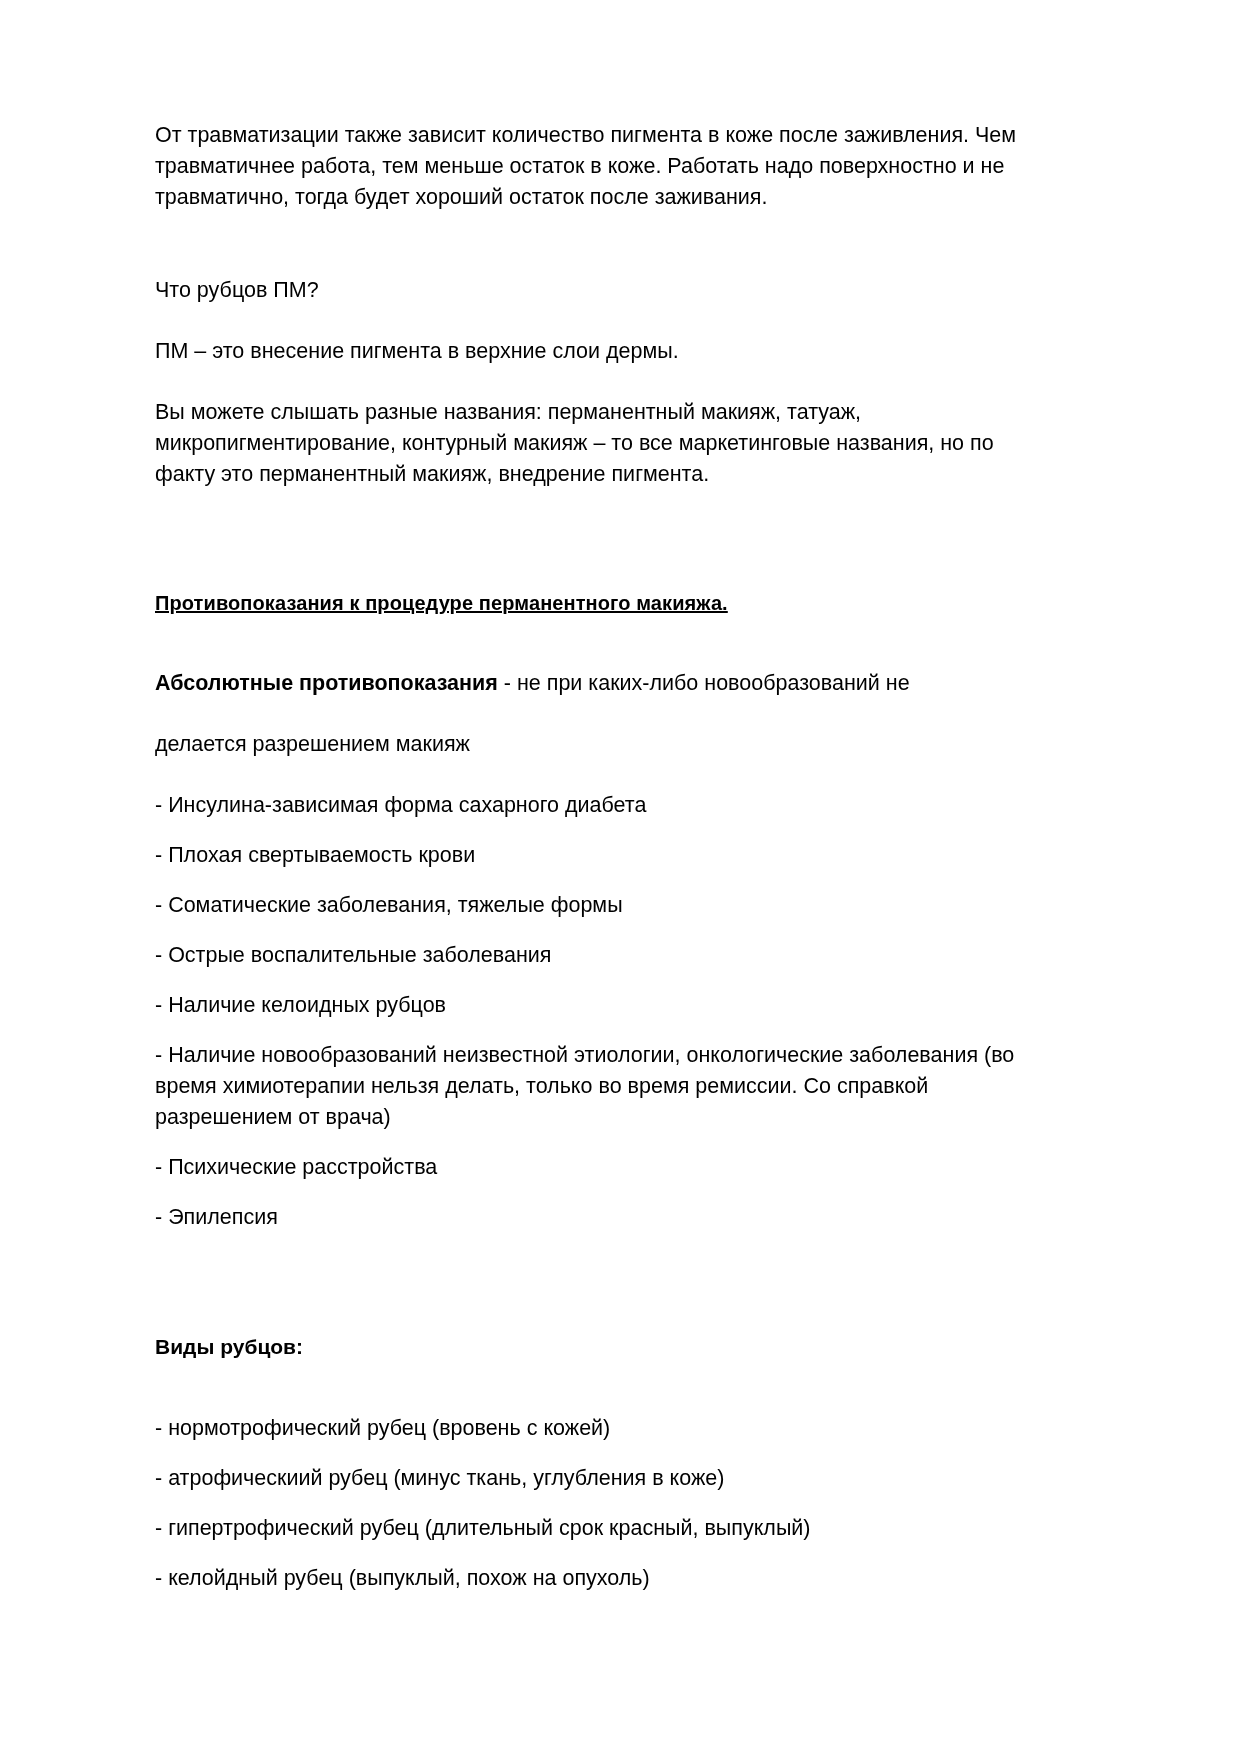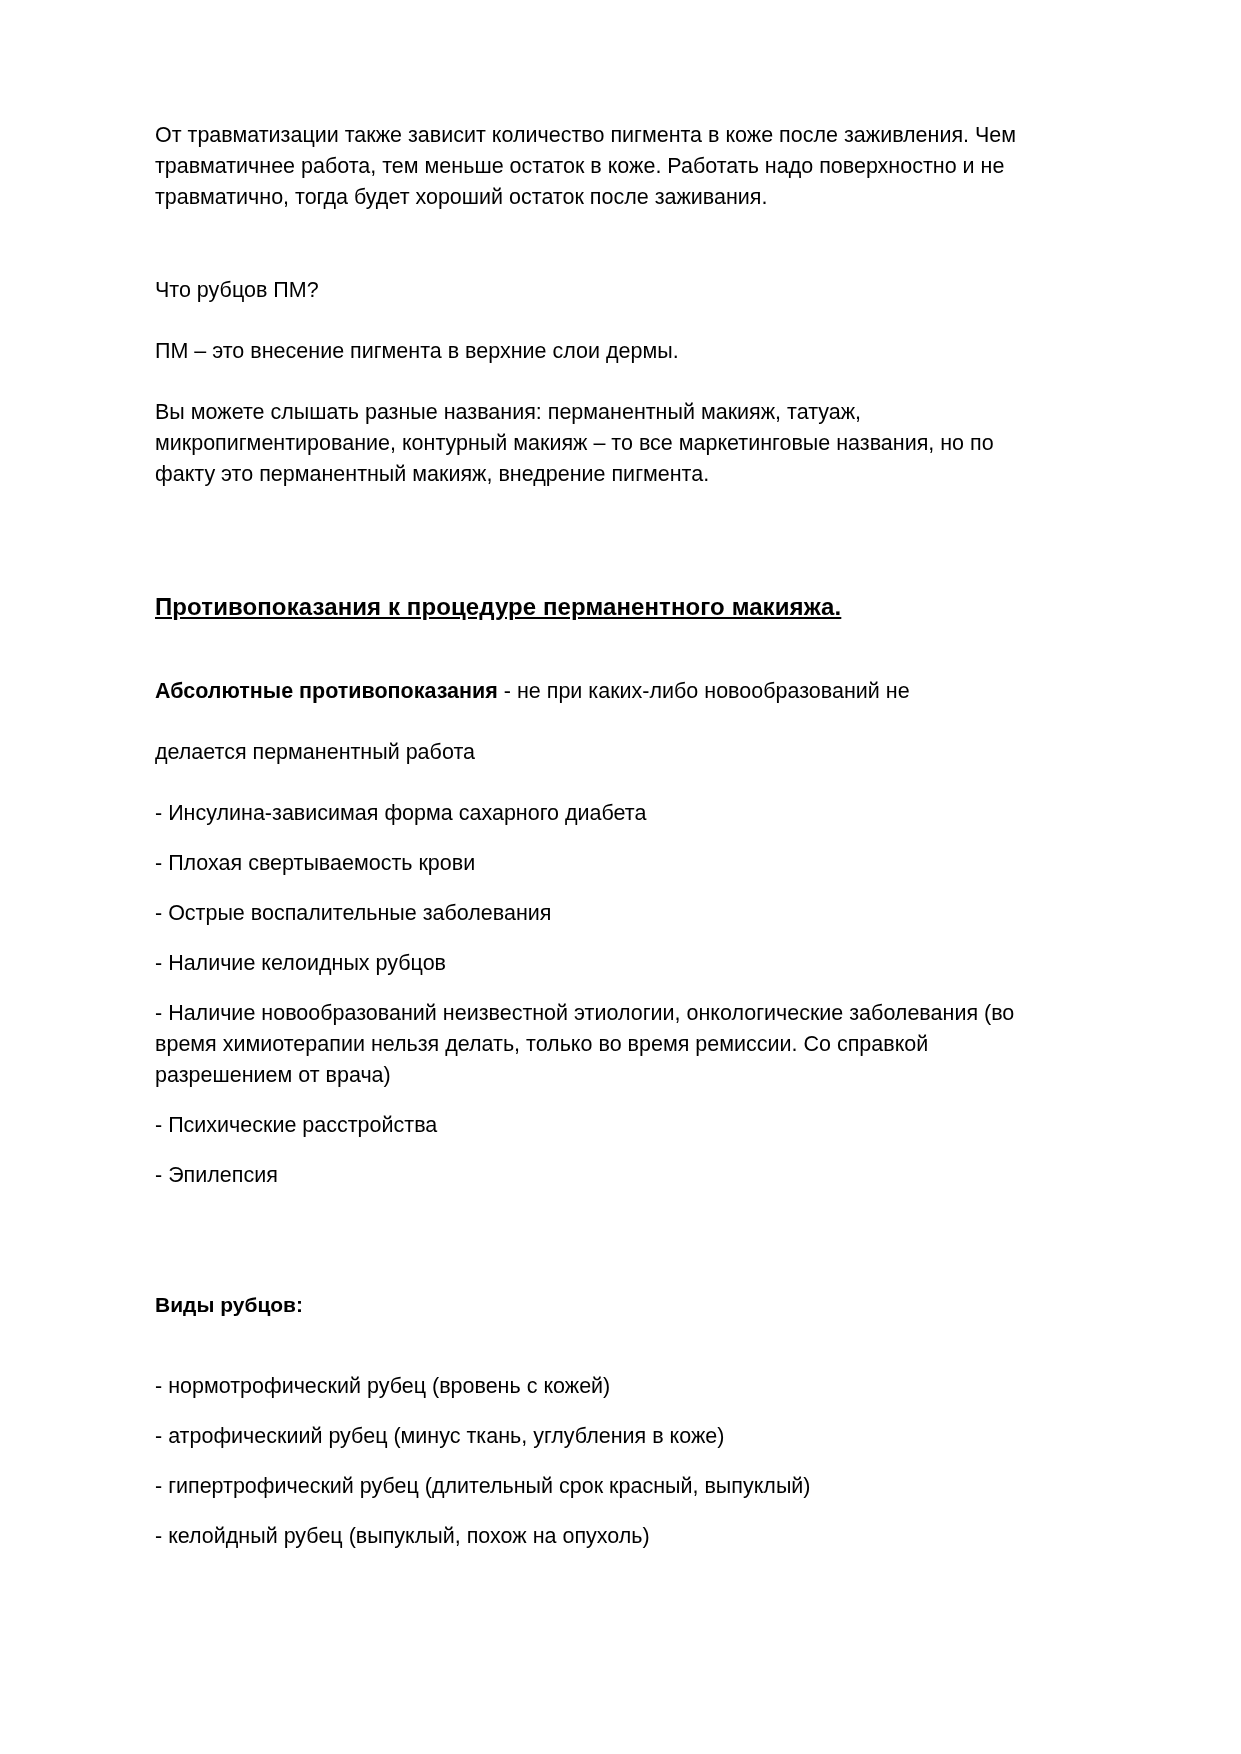--- a/index.html
+++ b/index.html
@@ -34,21 +34,21 @@
     margin: 0 0 0 0;
     text-align: left;
     white-space: pre-wrap;
   }
   
   .gap-lg { height: 62px; }
   .gap-md { height: 30px; }
   .gap-xl { height: 78px; }
 
   .heading-underline {
-    font-size: 24px;
+    font-size: 20px;
     line-height: 30px;
     font-weight: bold;
     text-decoration: underline;
     letter-spacing: 0.1px;
   }
   .lead-bold {
     font-weight: bold;
   }
   .list-item {
     font-size: 21.5px;
@@ -90,26 +90,27 @@
     <div class="gap-xl"></div>
 
     <p class="heading-underline">Противопоказания к процедуре перманентного макияжа.</p>
 
     <div class="gap-md"></div>
 
     <p class="para"><span class="lead-bold">Абсолютные противопоказания</span><span> - не при каких-либо новообразований не</span></p>
 
     <div class="gap-md"></div>
 
-    <p class="para">делается перманентный работа</p>
+    <p class="para">делается разрешением макияж</p>
 
     <div class="gap-md"></div>
 
     <p class="list-item">- Инсулина-зависимая форма сахарного диабета</p>
     <p class="list-item">- Плохая свертываемость крови</p>
+    <p class="list-item">- Соматические заболевания, тяжелые формы</p>
     <p class="list-item">- Острые воспалительные заболевания</p>
     <p class="list-item">- Наличие келоидных рубцов</p>
     <p class="list-item multi-line">- Наличие новообразований неизвестной этиологии, онкологические заболевания (во время химиотерапии нельзя делать, только во время ремиссии. Со справкой разрешением от врача)</p>
     <p class="list-item">- Психические расстройства</p>
     <p class="list-item">- Эпилепсия</p>
 
     <div class="gap-xl"></div>
 
     <p class="sub-heading">Виды рубцов:</p>
 

